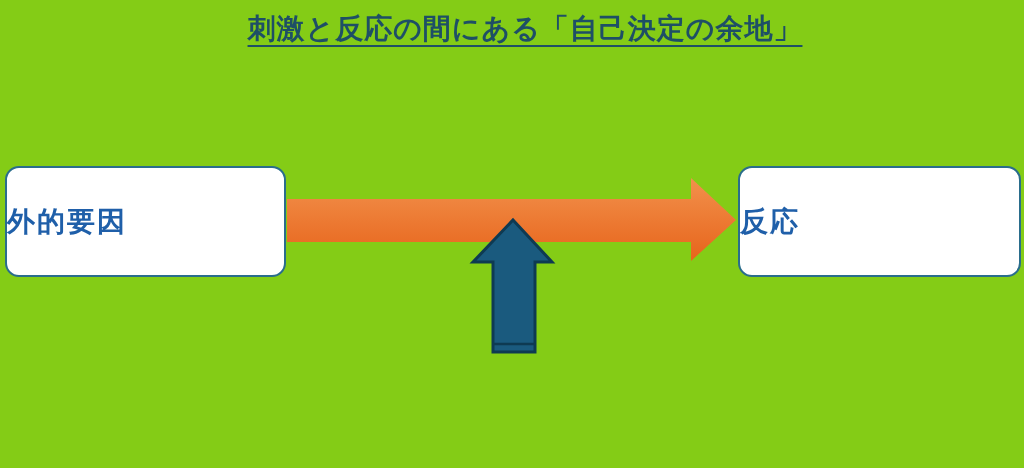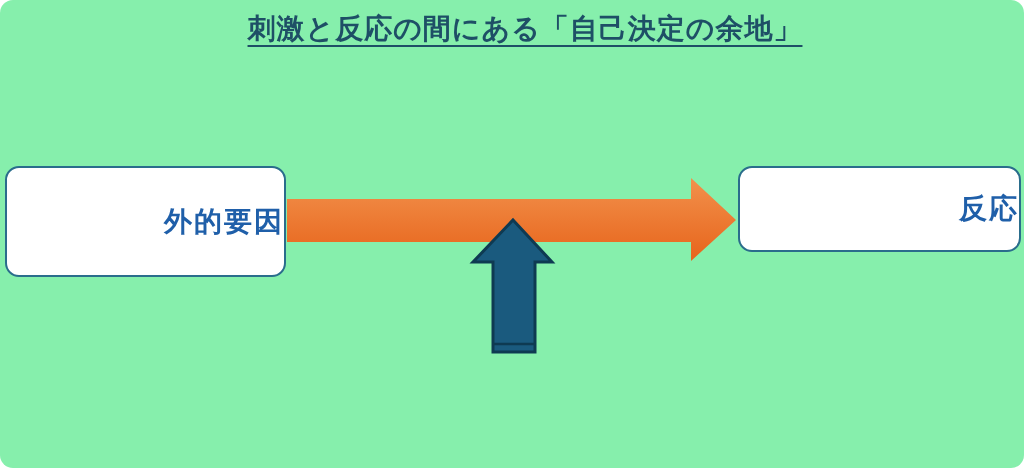--- a/index.html
+++ b/index.html
@@ -5,23 +5,22 @@
   html, body {
     margin: 0;
     padding: 0;
     background: #ffffff;
     font-family: "Liberation Sans", "DejaVu Sans", sans-serif;
   }
   .canvas {
     position: relative;
     width: 1024px;
     height: 468px;
-    background: #86efac;
+    background: #84cc16;
     overflow: hidden;
-    border-radius: 13px;
   }
   .title {
     position: absolute;
     top: 10px;
     left: 0;
     width: 100%;
     text-align: center;
     transform: translateX(13px);
     font-size: 28px;
     font-weight: bold;
@@ -39,30 +38,30 @@
     height: 468px;
   }
   .box {
     position: absolute;
     box-sizing: border-box;
     background: #ffffff;
     border: 2.5px solid #2A6D8C;
     border-radius: 14px;
     display: flex;
     align-items: center;
-    justify-content: flex-end;
+    justify-content: flex-start;
   }
   .box-label {
     font-size: 28px;
     font-weight: bold;
     color: #1F5FA9;
     letter-spacing: 2px;
   }
   .box-stimulus { left: 5px;   top: 166px; width: 281px; height: 111px; }
-  .box-response { left: 738px; top: 166px; width: 283px; height: 86px; }
+  .box-response { left: 738px; top: 166px; width: 283px; height: 111px; }
   .box-choice {
     left: 352px;
     top: 352px;
     width: 321px;
     height: 110px;
     background: #DCE8F4;
     border: 3px solid #2C6F96;
     border-radius: 20px;
     flex-direction: column;
     gap: 3px;

